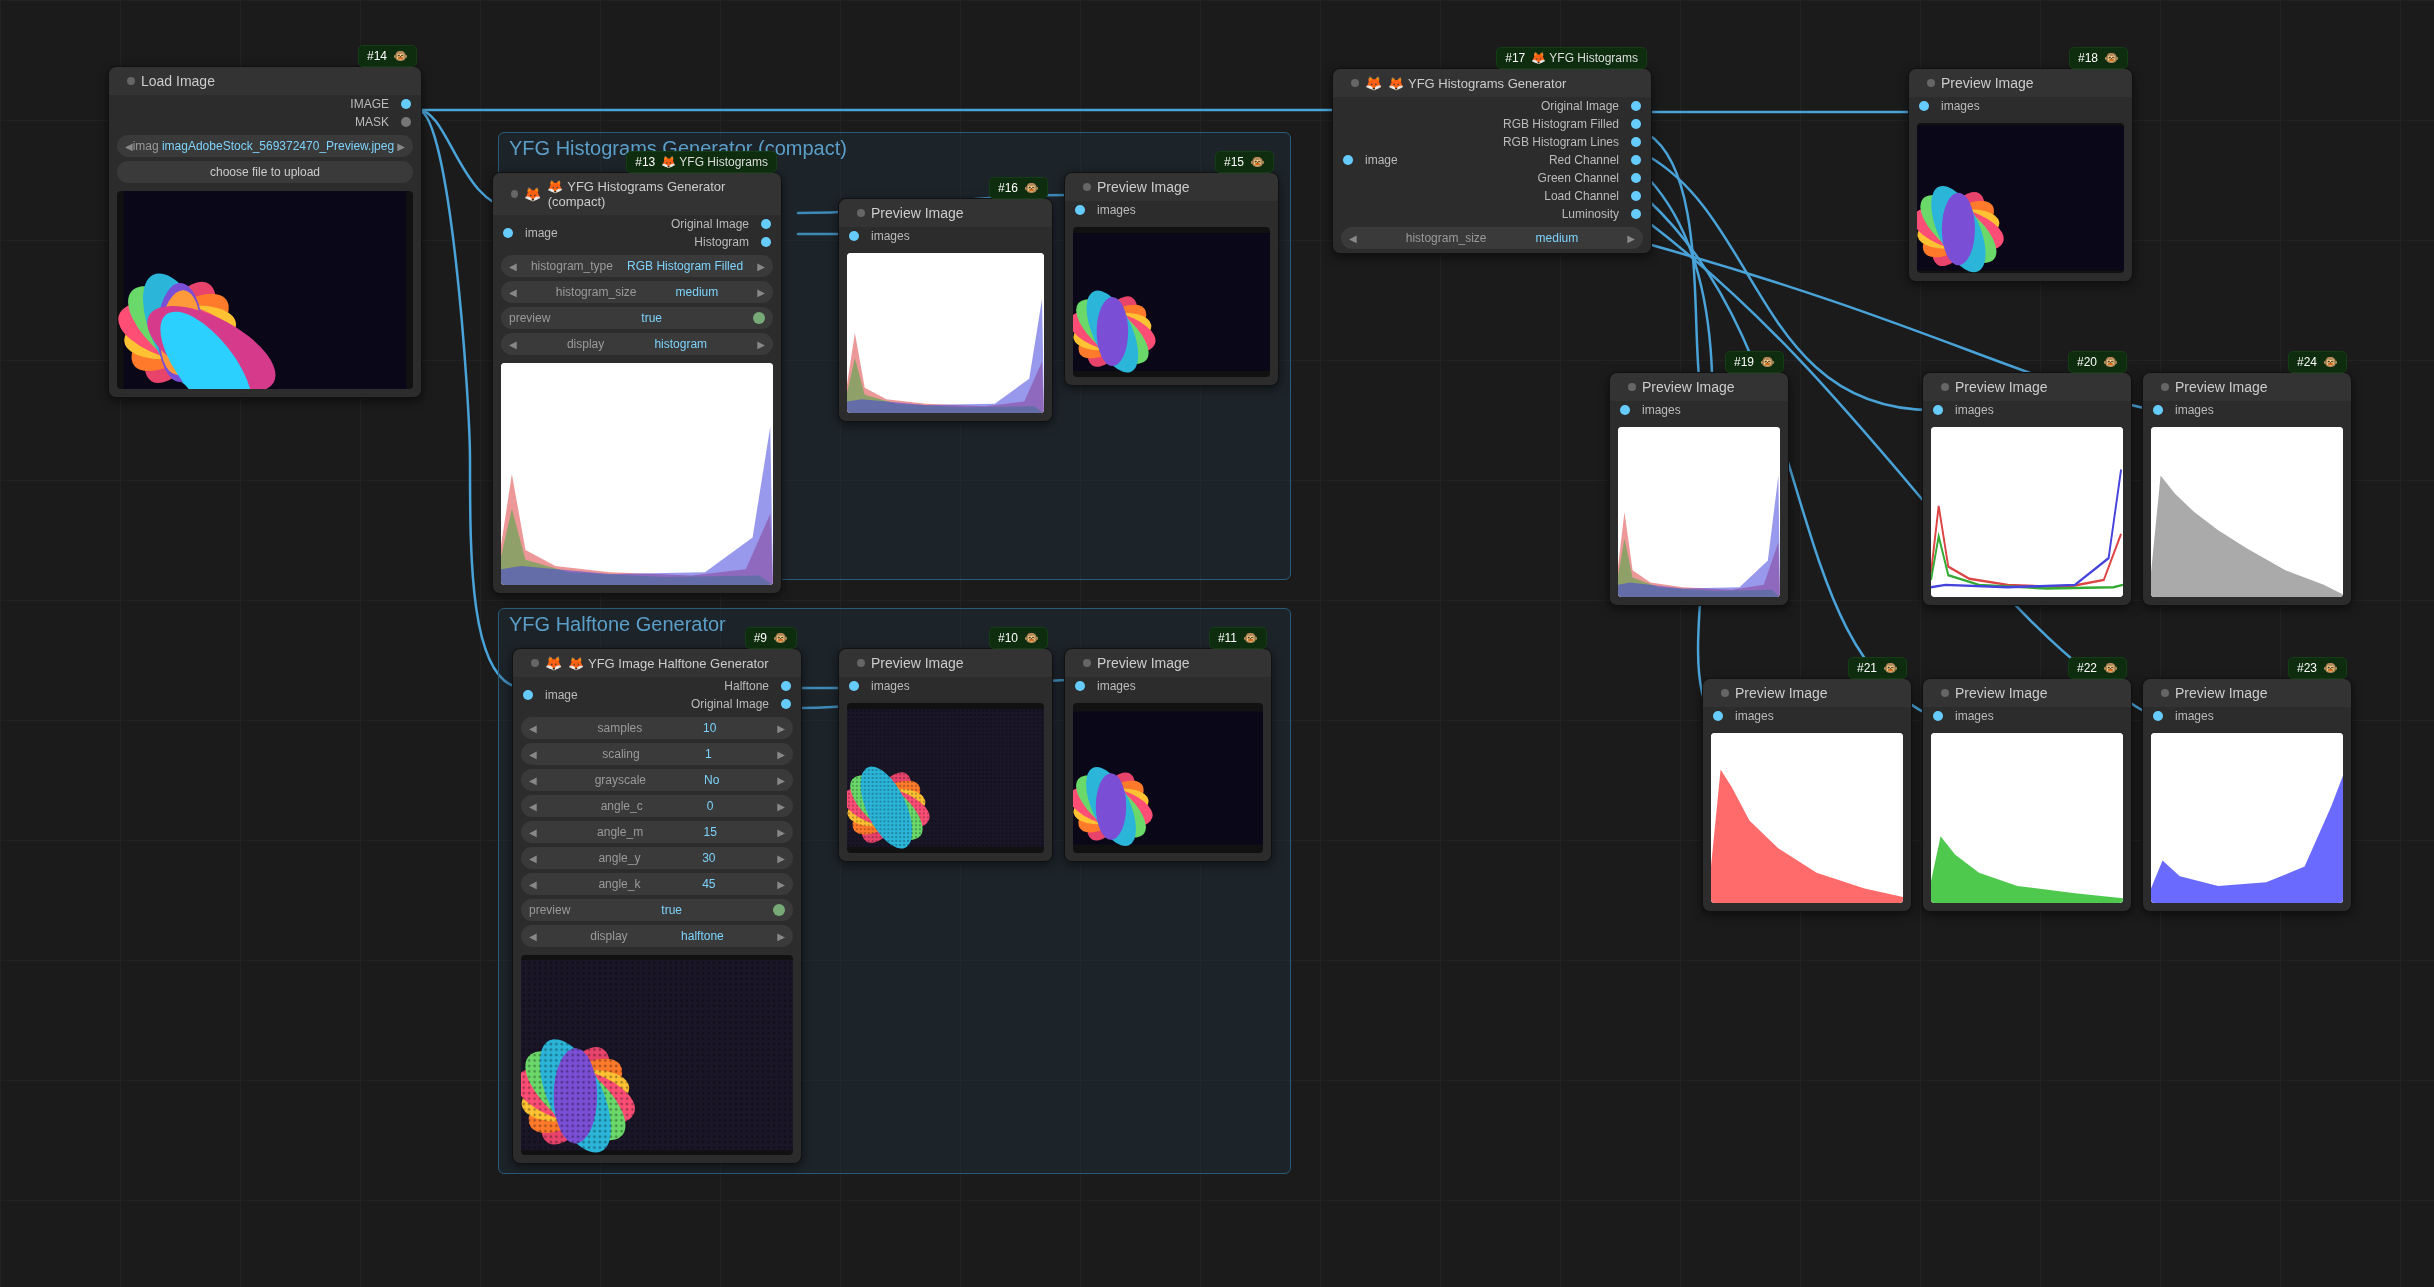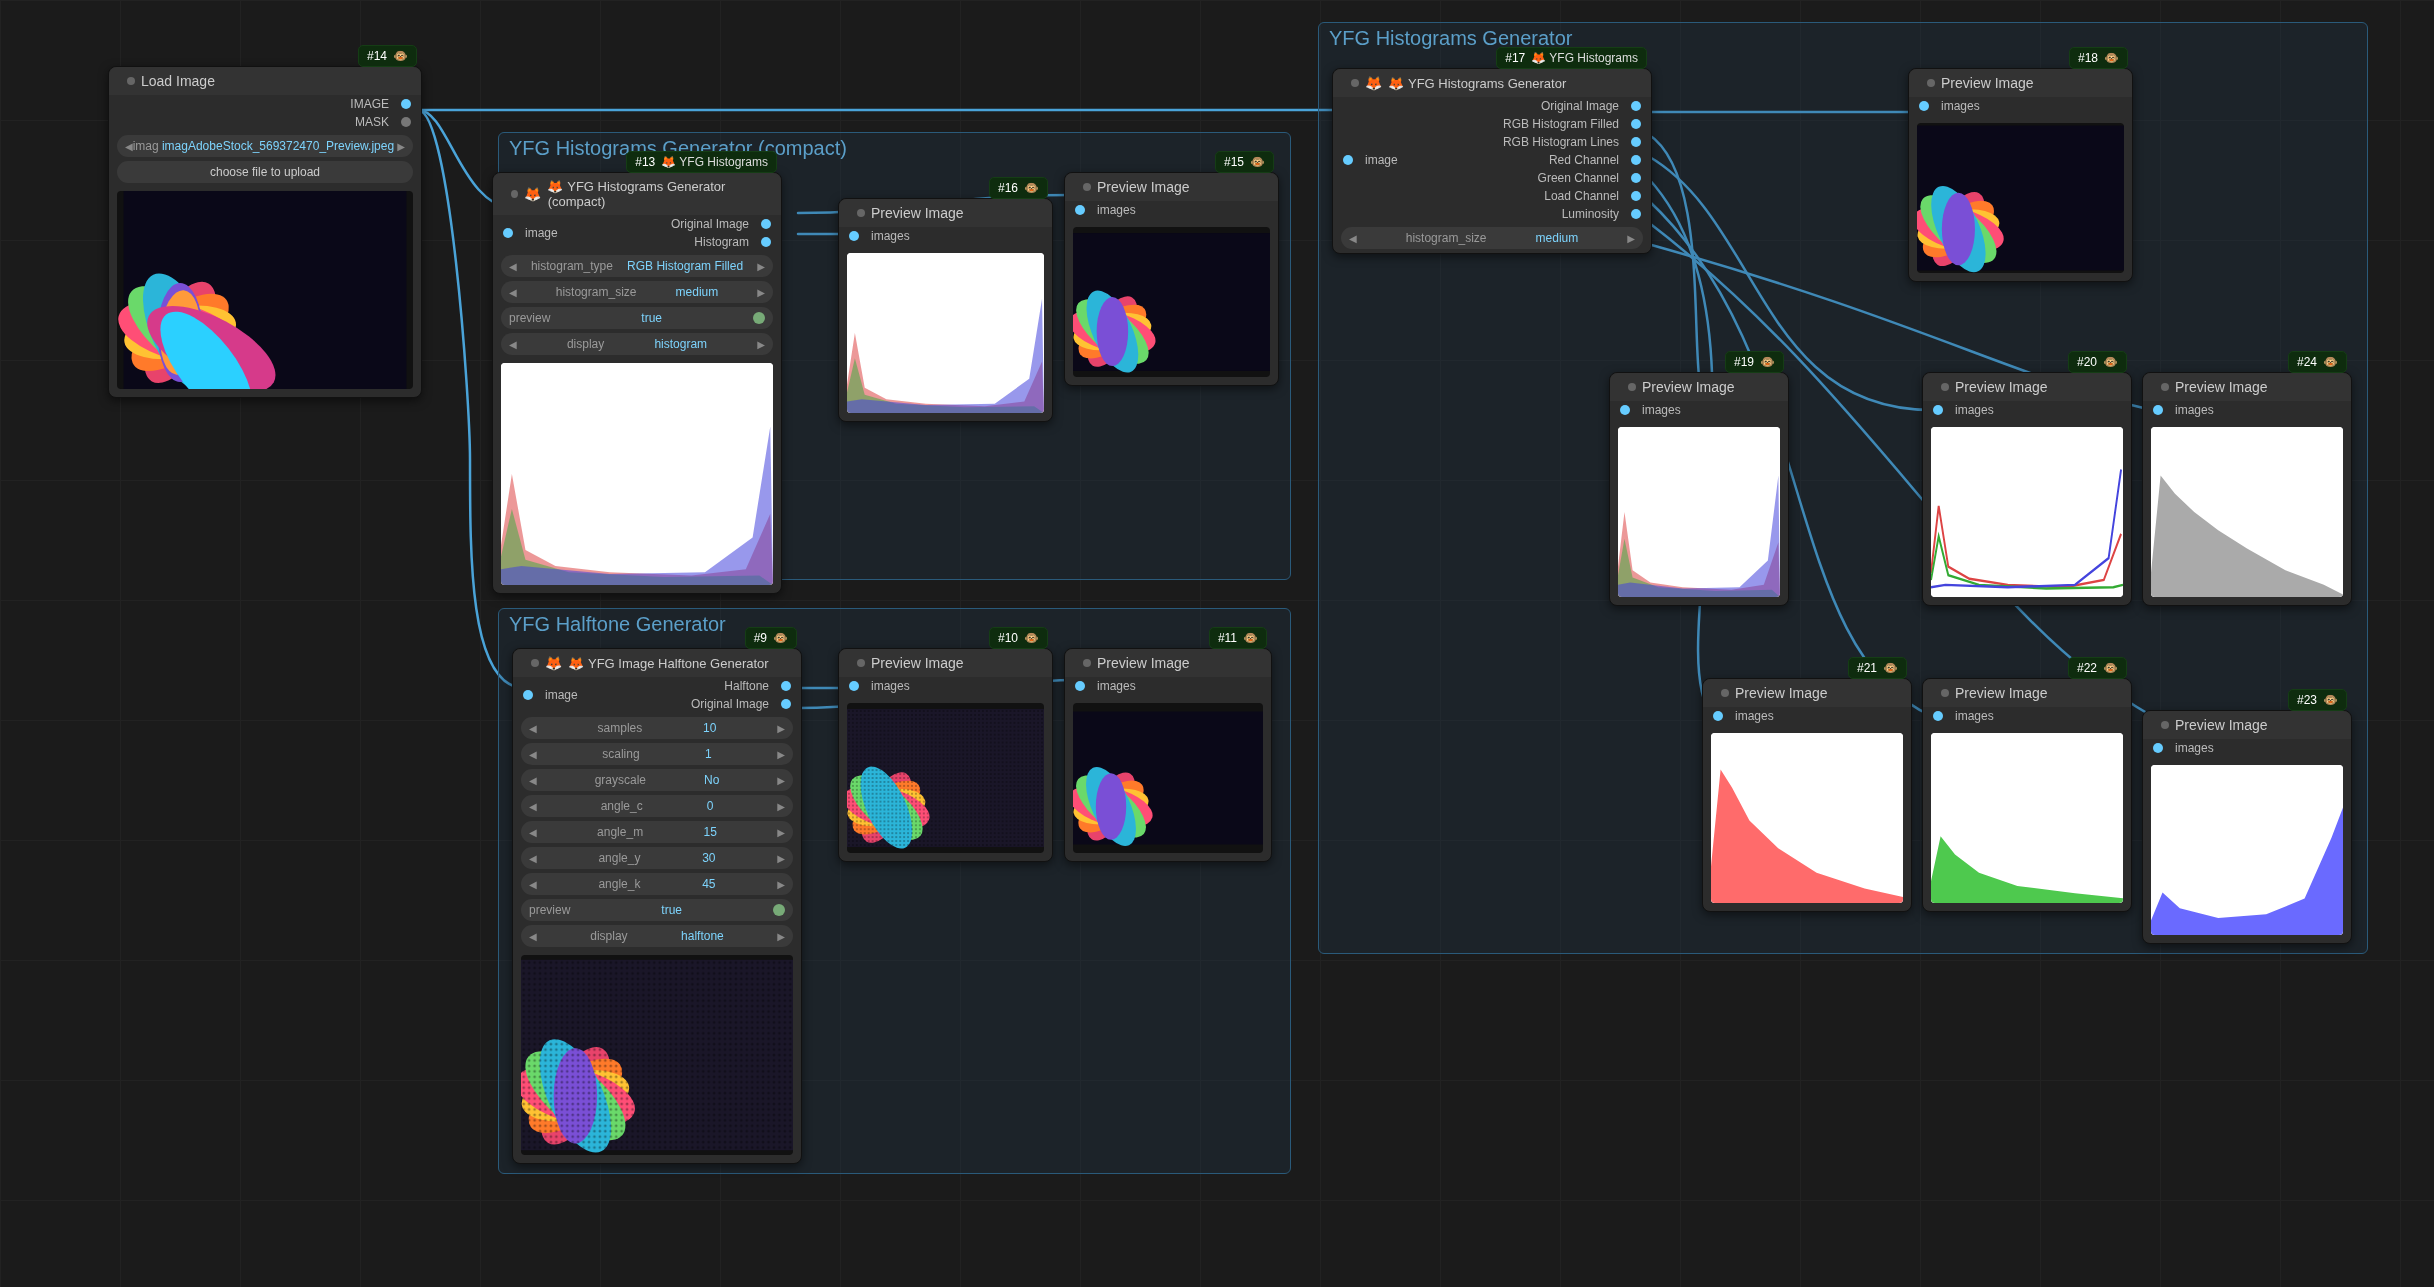--- a/index.html
+++ b/index.html
@@ -144,23 +144,20 @@
       <path d="M 1648 222 C 1880 400, 1980 620, 2152 716"></path>
       <path d="M 1648 244 C 1920 320, 2020 380, 2152 410"></path>
     </g>
   </svg>
 
   <div class="group" style="left:498px;top:132px;width:793px;height:448px;">
     <div class="group-title">YFG Histograms Generator (compact)</div>
   </div>
   <div class="group" style="left:498px;top:608px;width:793px;height:566px;">
     <div class="group-title">YFG Halftone Generator</div>
-  </div>
-  <div class="group" style="left:1318px;top:22px;width:1050px;height:932px;">
-    <div class="group-title">YFG Histograms Generator</div>
   </div>
 
   <div class="node" style="left:108px;top:66px;width:314px;">
     <div class="badge">
       <span class="id">#14</span>
         <span>🐵</span>
     </div>
     <div class="node-header">
       <span class="dot"></span>
       <span>Load Image</span>
@@ -657,21 +654,21 @@
         <span class="port in"></span>
         <span>images</span>
       </div>
     <div class="chart-holder" style="height:170px;">
         <svg viewBox="0 0 200 140" width="100%" height="100%" preserveAspectRatio="none">
           <rect width="200" height="140" fill="#fff"></rect>
           <path d="M0 140 L0 122 L10 85 L25 100 L50 115 L90 126 L150 132 L200 136 L200 140 Z" fill="#4ec94e"></path>
         </svg>
       </div>
   </div>
-  <div class="node" style="left:2142px;top:678px;width:210px;margin-top:32px;">
+  <div class="node" style="left:2142px;top:678px;width:210px;">
     <div class="badge">
         <span class="id">#23</span>
         <span>🐵</span>
       </div>
     <div class="node-header">
         <span class="dot"></span>
         <span>Preview Image</span>
       </div>
     <div class="slot-row left">
         <span class="port in"></span>

